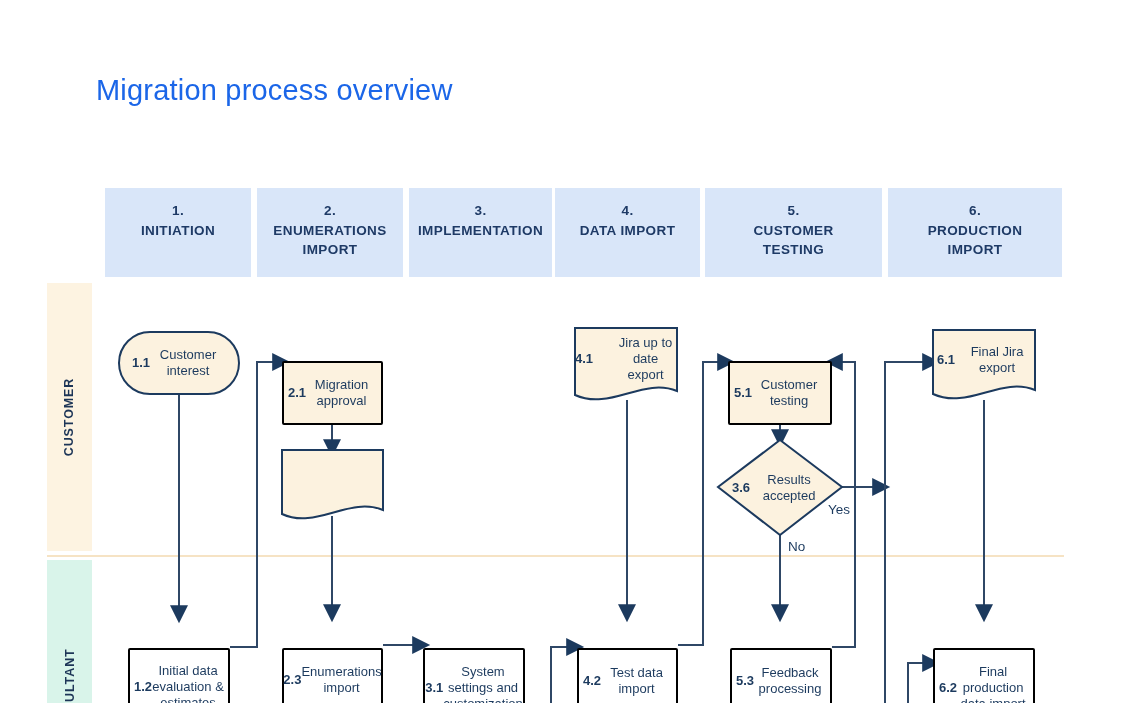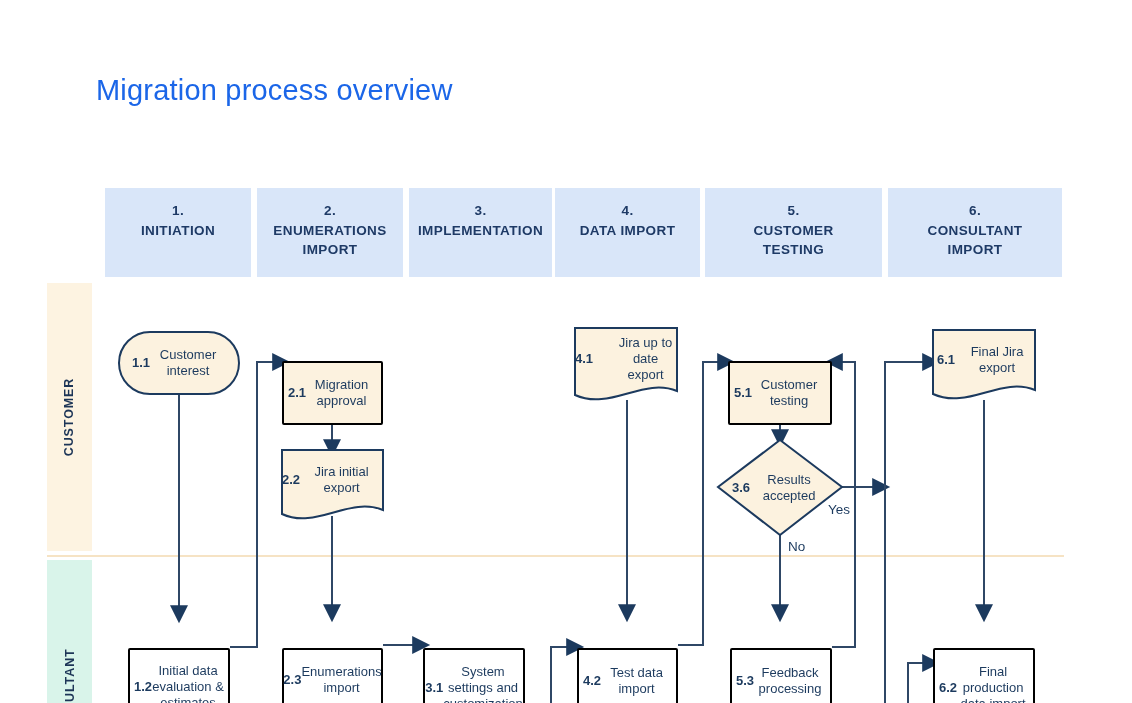--- a/index.html
+++ b/index.html
@@ -69,21 +69,21 @@
   <div class="phase" style="left:555px;width:145px;">
     <span class="pnum">4.</span>
     <span class="pname">DATA IMPORT</span>
   </div>
   <div class="phase" style="left:705px;width:177px;">
     <span class="pnum">5.</span>
     <span class="pname">CUSTOMER TESTING</span>
   </div>
   <div class="phase" style="left:888px;width:174px;">
     <span class="pnum">6.</span>
-    <span class="pname">CONSULTANT IMPORT</span>
+    <span class="pname">PRODUCTION IMPORT</span>
   </div>
 
   <div class="lane lane-customer">
     <span>CUSTOMER</span>
   </div>
   <div class="lane lane-consultant">
     <span>CONSULTANT</span>
   </div>
   <div class="divider"></div>
 
@@ -124,24 +124,20 @@
   <div class="node terminator" style="left:118px;top:331px;width:122px;height:64px;">
     <span class="num">1.1</span>
     <span class="lbl">Customer interest</span>
   </div>
 
   <div class="node process cream" style="left:282px;top:328px;width:101px;height:64px;">
     <span class="num">2.1</span>
     <span class="lbl">Migration approval</span>
   </div>
 
-  <div class="node freetext doc-pad" style="left:282px;top:450px;width:101px;height:70px;">
-    <span class="num">2.2</span>
-    <span class="lbl">Jira initial export</span>
-  </div>
 
   <div class="node freetext doc-pad" style="left:575px;top:328px;width:102px;height:72px;gap:21px;">
     <span class="num">4.1</span>
     <span class="lbl">Jira up to date export</span>
   </div>
 
   <div class="node process cream" style="left:728px;top:328px;width:104px;height:64px;">
     <span class="num">5.1</span>
     <span class="lbl">Customer testing</span>
   </div>

